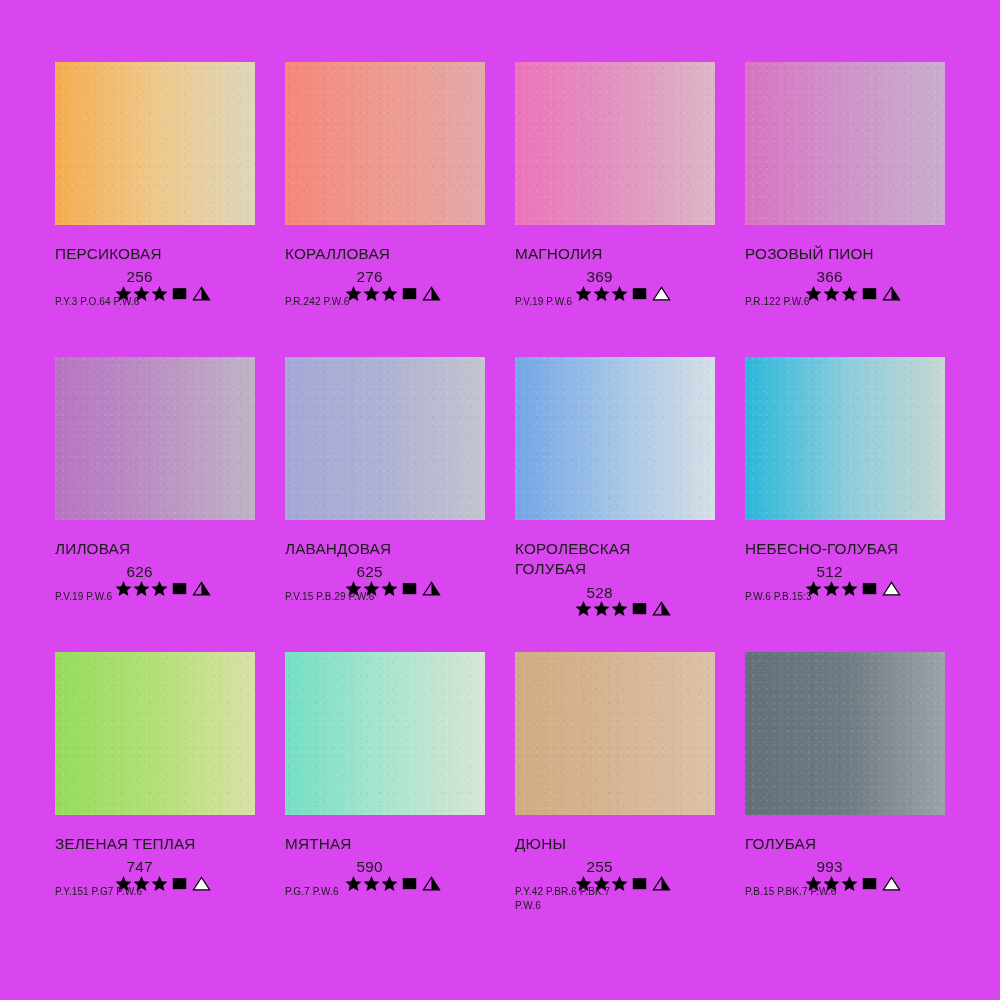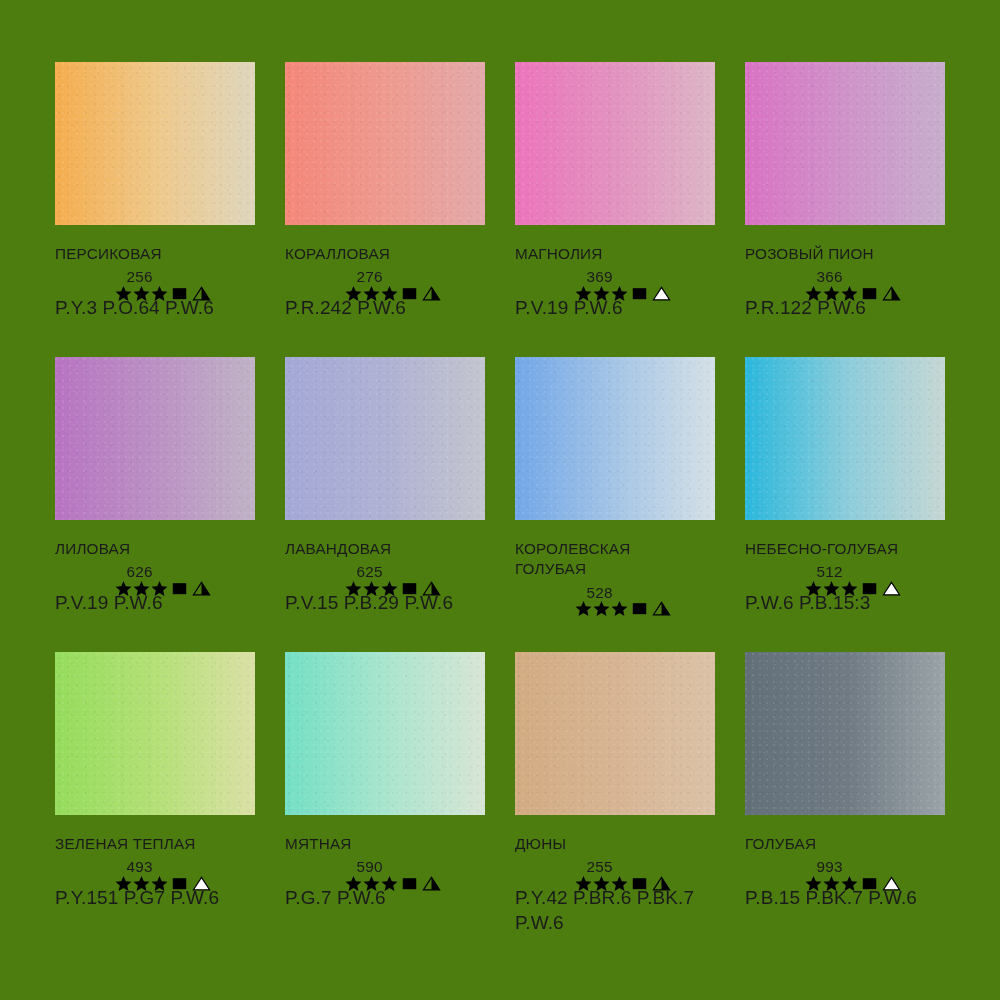--- a/index.html
+++ b/index.html
@@ -8,21 +8,21 @@
     padding: 0;
     width: 1000px;
     height: 1000px;
     background: #ffffff;
     font-family: "Liberation Sans", sans-serif;
     -webkit-font-smoothing: antialiased;
   }
   #chart {
     width: 1000px;
     height: 1000px;
-    background: #4d7c0f;
+    background: #d946ef;
     position: relative;
     padding: 0;
   }
   .grid {
     position: absolute;
     left: 55px;
     top: 62px;
     width: 890px;
     display: grid;
     grid-template-columns: repeat(4, 200px);
@@ -85,21 +85,21 @@
   .marks {
     display: flex;
     align-items: center;
     gap: 0px;
   }
   .stars { display: flex; align-items: center; }
   .star { display: block; margin-right: 1px; }
   .sq { display: block; margin-left: 2px; }
   .tri { display: block; margin-left: 4px; }
   .pig {
-    font-size: 19px;
+    font-size: 10px;
     color: #1b1b1b;
     letter-spacing: .1px;
     line-height: 1.32;
     white-space: pre-line;
     margin: 0;
   }
 </style>
 </head>
 <body>
 
@@ -368,21 +368,21 @@
         </div>
       </div>
       <div class="cell">
         <div class="swatch">
           <div class="grad" style="background: linear-gradient(to right, rgb(149, 220, 92) 0%, rgb(181, 224, 120) 52%, rgb(219, 224, 166) 100%);"></div>
           <div class="tex"></div>
         </div>
         <div class="info">
           <div class="name">ЗЕЛЕНАЯ ТЕПЛАЯ</div>
           <div class="coderow">
-            <div class="code">493</div>
+            <div class="code">747</div>
             <div class="marks">
               <span class="stars">
                 <svg class="star" width="17" height="17" viewBox="0 0 24 24" aria-hidden="true">
                   <polygon fill="#000000" points="12,1.4 15.2,8.7 23.2,9.4 17.2,14.7 19,22.6 12,18.4 5,22.6 6.8,14.7 0.8,9.4 8.8,8.7"></polygon>
                 </svg>
                 <svg class="star" width="17" height="17" viewBox="0 0 24 24" aria-hidden="true">
                   <polygon fill="#000000" points="12,1.4 15.2,8.7 23.2,9.4 17.2,14.7 19,22.6 12,18.4 5,22.6 6.8,14.7 0.8,9.4 8.8,8.7"></polygon>
                 </svg>
                 <svg class="star" width="17" height="17" viewBox="0 0 24 24" aria-hidden="true">
                   <polygon fill="#000000" points="12,1.4 15.2,8.7 23.2,9.4 17.2,14.7 19,22.6 12,18.4 5,22.6 6.8,14.7 0.8,9.4 8.8,8.7"></polygon>

